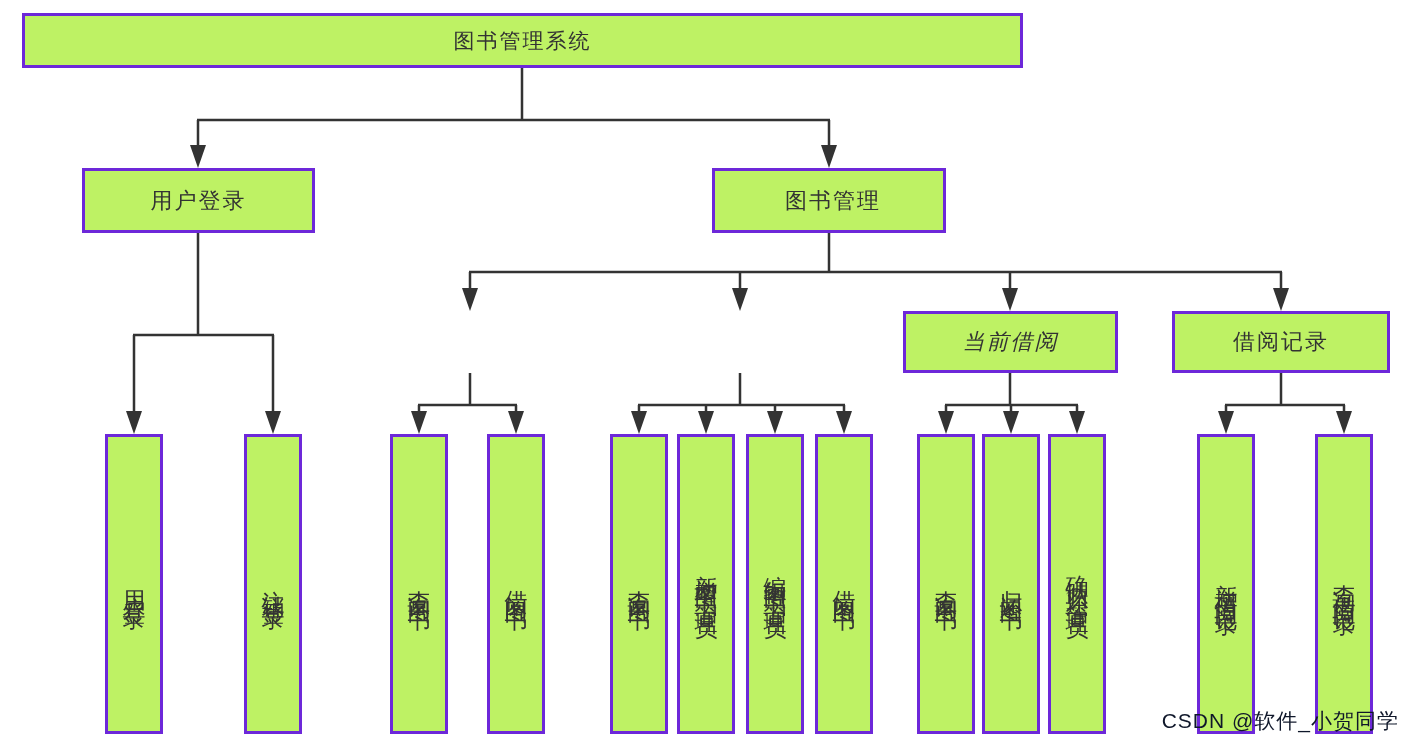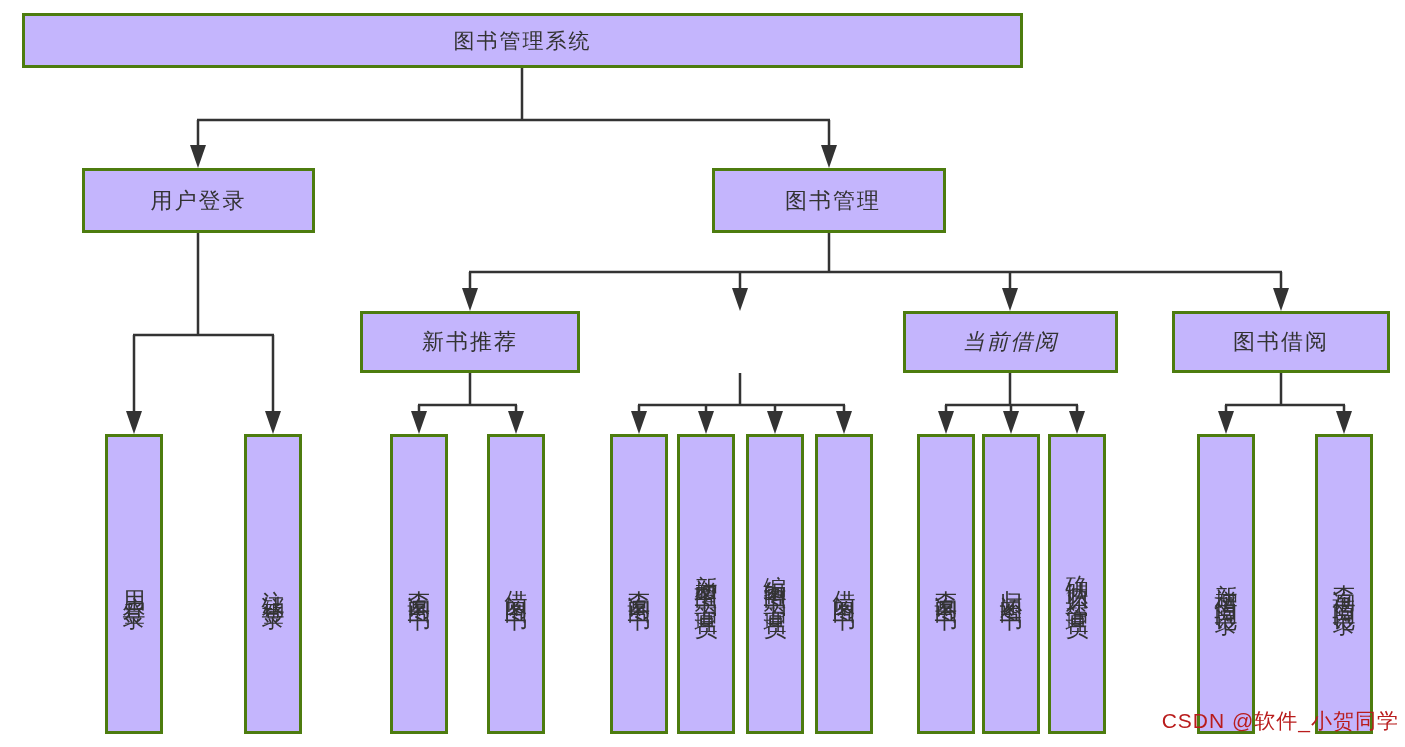--- a/index.html
+++ b/index.html
@@ -12,41 +12,41 @@
     width:1405px;height:747px;
     background:#ffffff;
     overflow:hidden;
   }
   svg.connectors{
     position:absolute;left:0;top:0;z-index:1;
   }
   .box{
     position:absolute;
     box-sizing:border-box;
-    border:3px solid #4d7c0f;
-    background:#c4b5fd;
+    border:3px solid #6d28d9;
+    background:#bef264;
     display:flex;align-items:center;justify-content:center;
     color:#333333;
     z-index:2;
   }
   .hbox{font-size:22px;letter-spacing:2px;}
   .root-box{font-size:21px;}
   .vbox{width:58px;height:300px;top:434px;}
   .vbox .vtext{
     writing-mode:vertical-rl;
     font-size:23px;
     letter-spacing:6px;
     color:#333333;
     line-height:1;
   }
   .watermark{
     position:absolute;
     right:6px;bottom:12px;
     font-size:21px;
-    color:#b91c1c;
+    color:#0f172a;
     z-index:3;
     letter-spacing:1px;
     white-space:nowrap;
   }
 </style>
 </head>
 <body>
 
 <div class="canvas">
 
@@ -97,28 +97,25 @@
     <span>图书管理系统</span>
   </div>
 
   <div class="box hbox" style="left:82px;top:168px;width:233px;height:65px;">
     <span>用户登录</span>
   </div>
   <div class="box hbox" style="left:712px;top:168px;width:234px;height:65px;padding-left:8px;">
     <span>图书管理</span>
   </div>
 
-  <div class="box hbox" style="left:360px;top:311px;width:220px;height:62px;">
-    <span>新书推荐</span>
-  </div>
   <div class="box hbox" style="left:903px;top:311px;width:215px;height:62px;font-style:italic;">
     <span>当前借阅</span>
   </div>
   <div class="box hbox" style="left:1172px;top:311px;width:218px;height:62px;">
-    <span>图书借阅</span>
+    <span>借阅记录</span>
   </div>
 
   <div class="box vbox" style="left:105px;">
     <span class="vtext">用户登录</span>
   </div>
   <div class="box vbox" style="left:244px;">
     <span class="vtext">注销登录</span>
   </div>
 
   <div class="box vbox" style="left:390px;">

